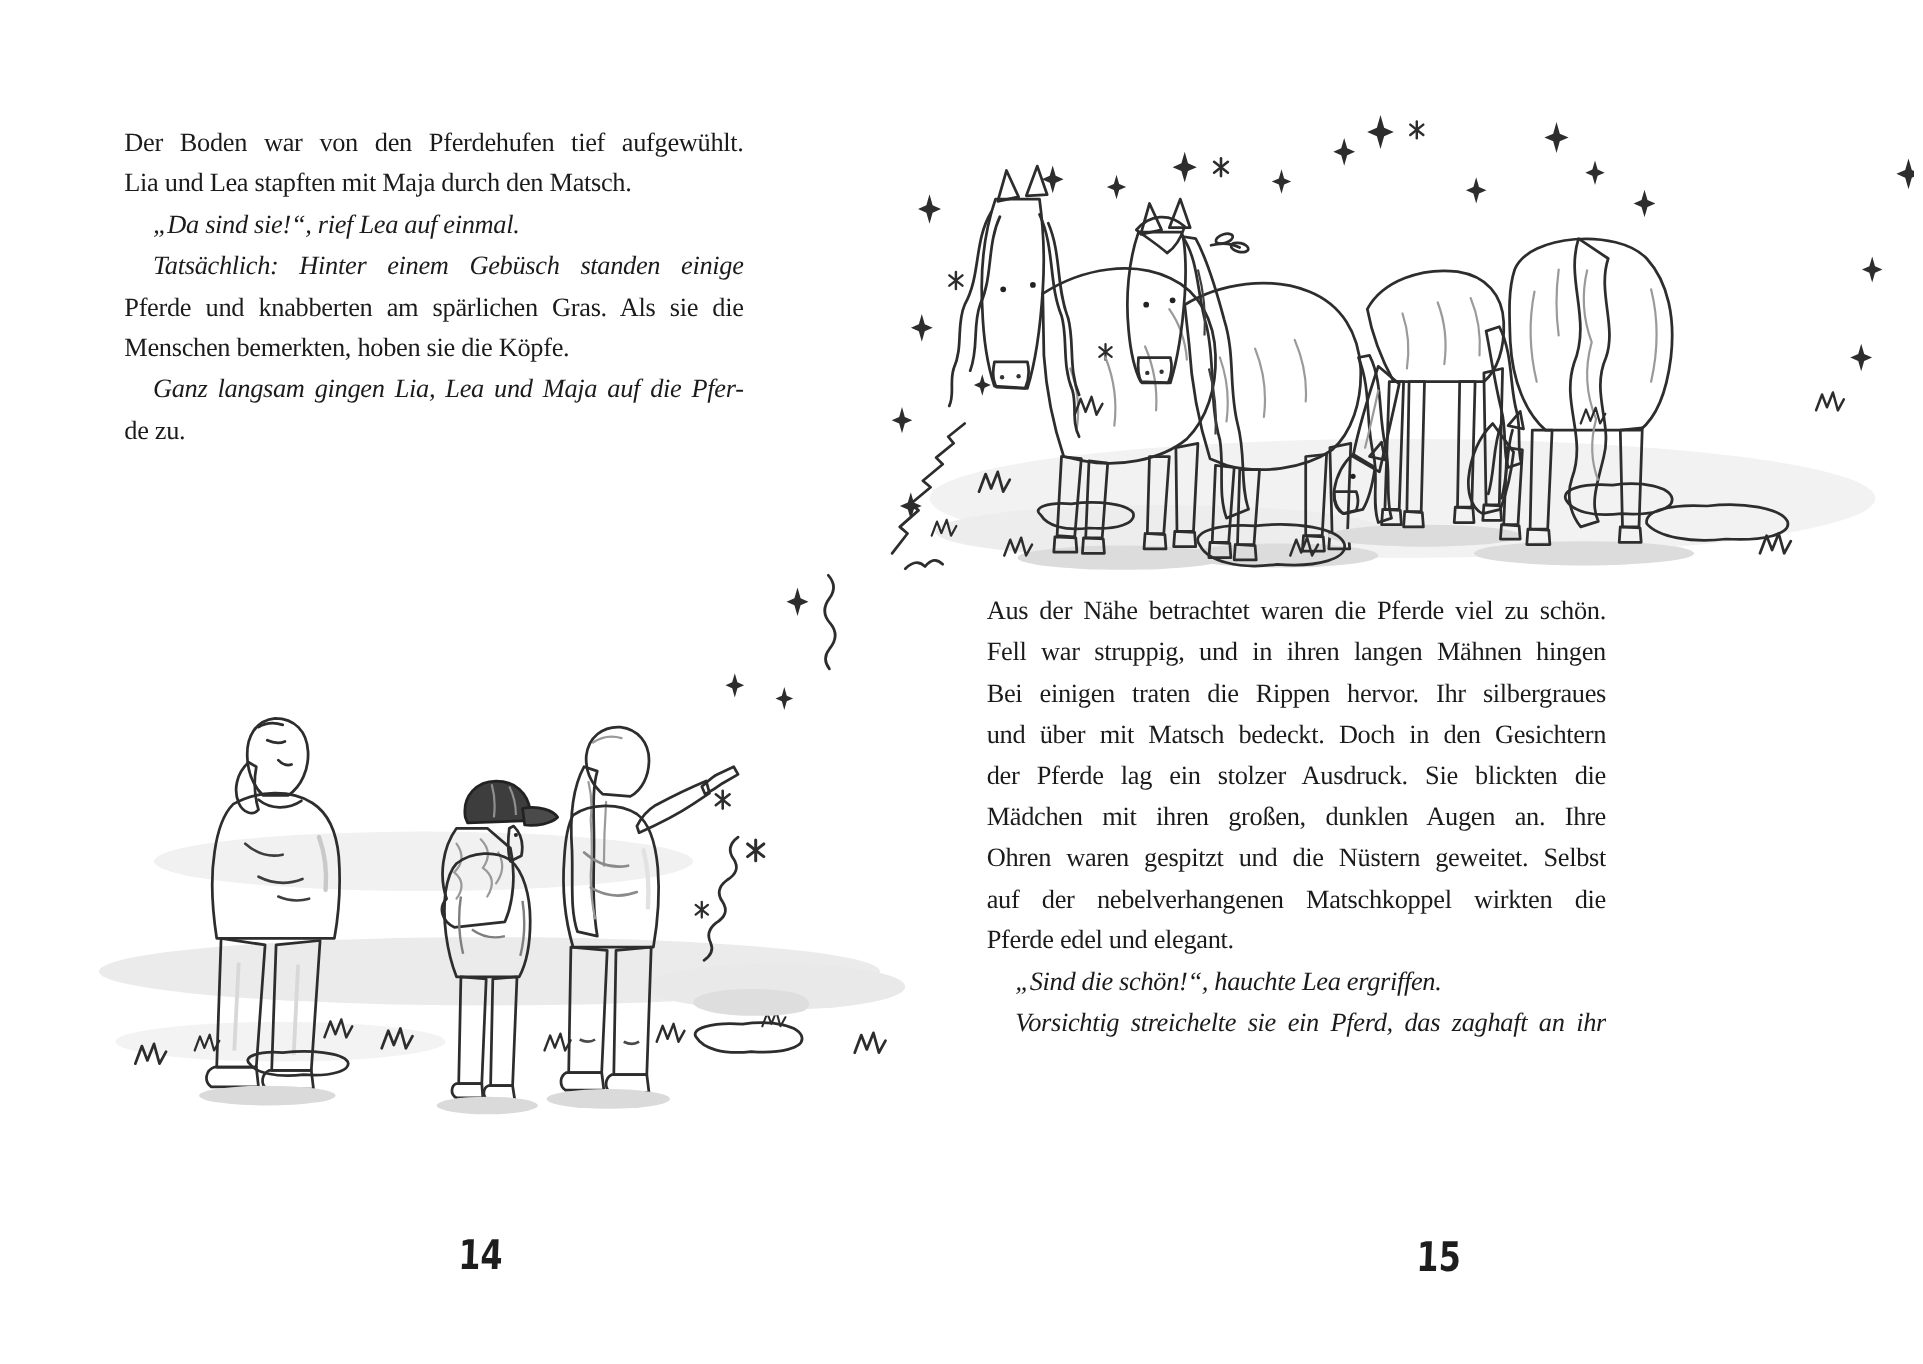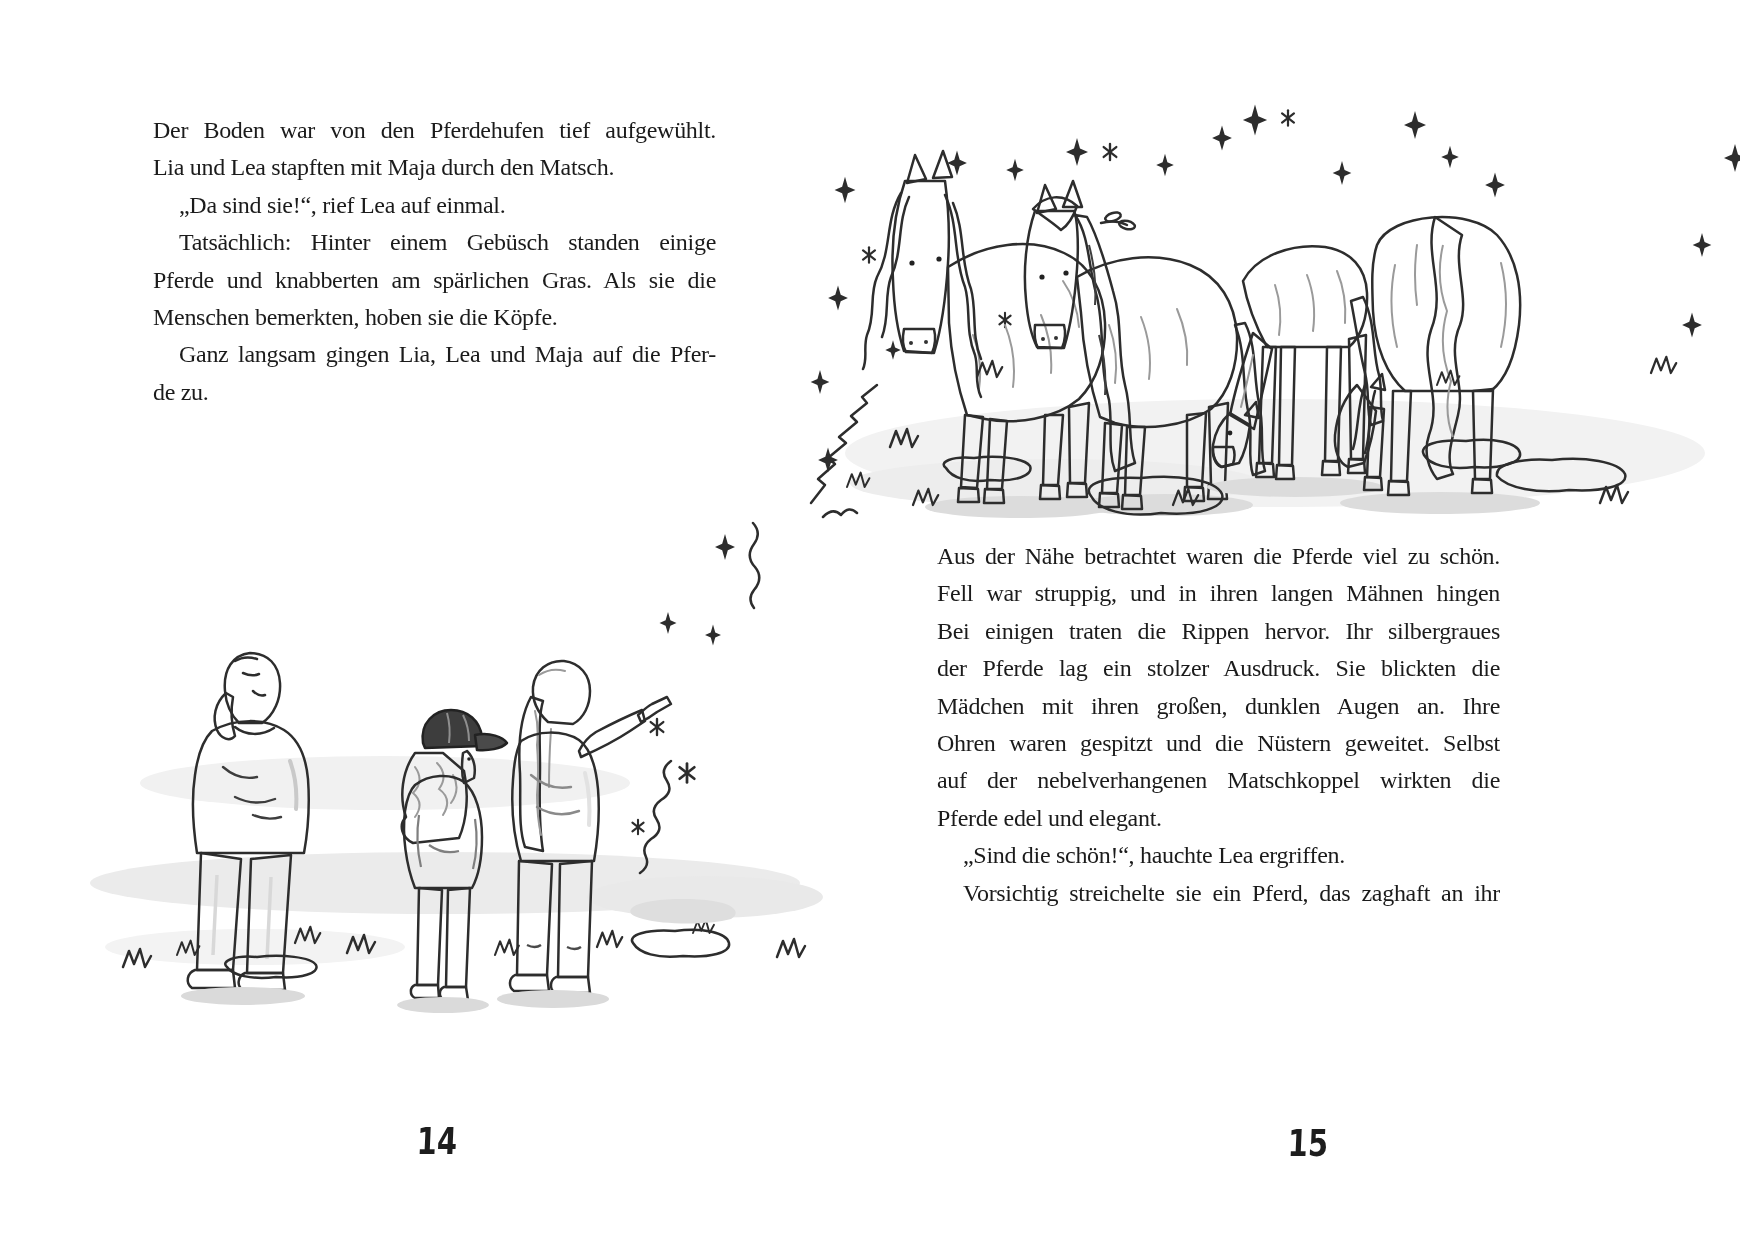--- a/index.html
+++ b/index.html
@@ -4,29 +4,29 @@
 <style>
   html,body{margin:0;padding:0;}
   body{
     width:1748px;height:1240px;position:relative;background:#ffffff;
     font-family:"Liberation Serif",serif;overflow:hidden;
   }
   .spread{position:absolute;inset:0;background:#ffffff;}
   .page{position:absolute;top:0;height:1240px;width:874px;}
   .page-left{left:0;}
   .page-right{left:874px;}
-  .tb{position:absolute;overflow:hidden;margin-left:40px;}
+  .tb{position:absolute;overflow:hidden;}
   .tb-left{left:113px;top:112px;width:563px;}
   .tb-right{left:23px;top:538px;width:563px;}
   .ln{
     margin:0;font-size:24px;line-height:37.4px;letter-spacing:-0.3px;
     color:#1b1b1b;font-family:"Liberation Serif",serif;white-space:normal;
   }
   .j{text-align:justify;text-align-last:justify;}
-  .ind{text-indent:26px;}
+  .ind{text-indent:26px;font-style:italic;}
   .fig{position:absolute;margin:0;padding:0;}
   .fig-girls{left:85px;top:515px;width:740px;height:500px;}
   .fig-horses{left:-69px;top:85px;width:935px;height:445px;} 
   .pnum{
     position:absolute;width:60px;text-align:center;
     font-family:"DejaVu Sans",sans-serif;font-weight:700;font-size:29px;color:#1d1d1d;
     transform:scaleY(1.28) skewX(-3deg);
   }
   .pnum-left{left:407px;top:1124px;}
   .pnum-right{left:404px;top:1126px;} 
@@ -309,20 +309,21 @@
           <path d="M619,370 C613,360 633,354 661,356 C689,352 713,358 715,368 C717,378 695,384 669,382 C643,385 625,380 619,370 Z" fill="#ededed" class="stroke"></path>
           <path d="M692,391 C690,379 714,373 747,375 C780,371 814,377 820,389 C824,401 797,407 764,405 C732,409 702,403 692,391 Z" fill="#e2e2e2" class="stroke"></path>
         </g>
       </svg>
     </figure>
 
     <div class="tb tb-right">
       <p class="ln j">Aus der Nähe betrachtet waren die Pferde viel zu schön.</p>
       <p class="ln j">Fell war struppig, und in ihren langen Mähnen hingen</p>
       <p class="ln j">Bei einigen traten die Rippen hervor. Ihr silbergraues</p>
+      <p class="ln j">und über mit Matsch bedeckt. Doch in den Gesichtern</p>
       <p class="ln j">der Pferde lag ein stolzer Ausdruck. Sie blickten die</p>
       <p class="ln j">Mädchen mit ihren großen, dunklen Augen an. Ihre</p>
       <p class="ln j">Ohren waren gespitzt und die Nüstern geweitet. Selbst</p>
       <p class="ln j">auf der nebelverhangenen Matschkoppel wirkten die</p>
       <p class="ln">Pferde edel und elegant.</p>
       <p class="ln ind">„Sind die schön!“, hauchte Lea ergriffen.</p>
       <p class="ln ind j">Vorsichtig streichelte sie ein Pferd, das zaghaft an ihr</p>
     </div>
 
     <div class="pnum pnum-right">15</div>

